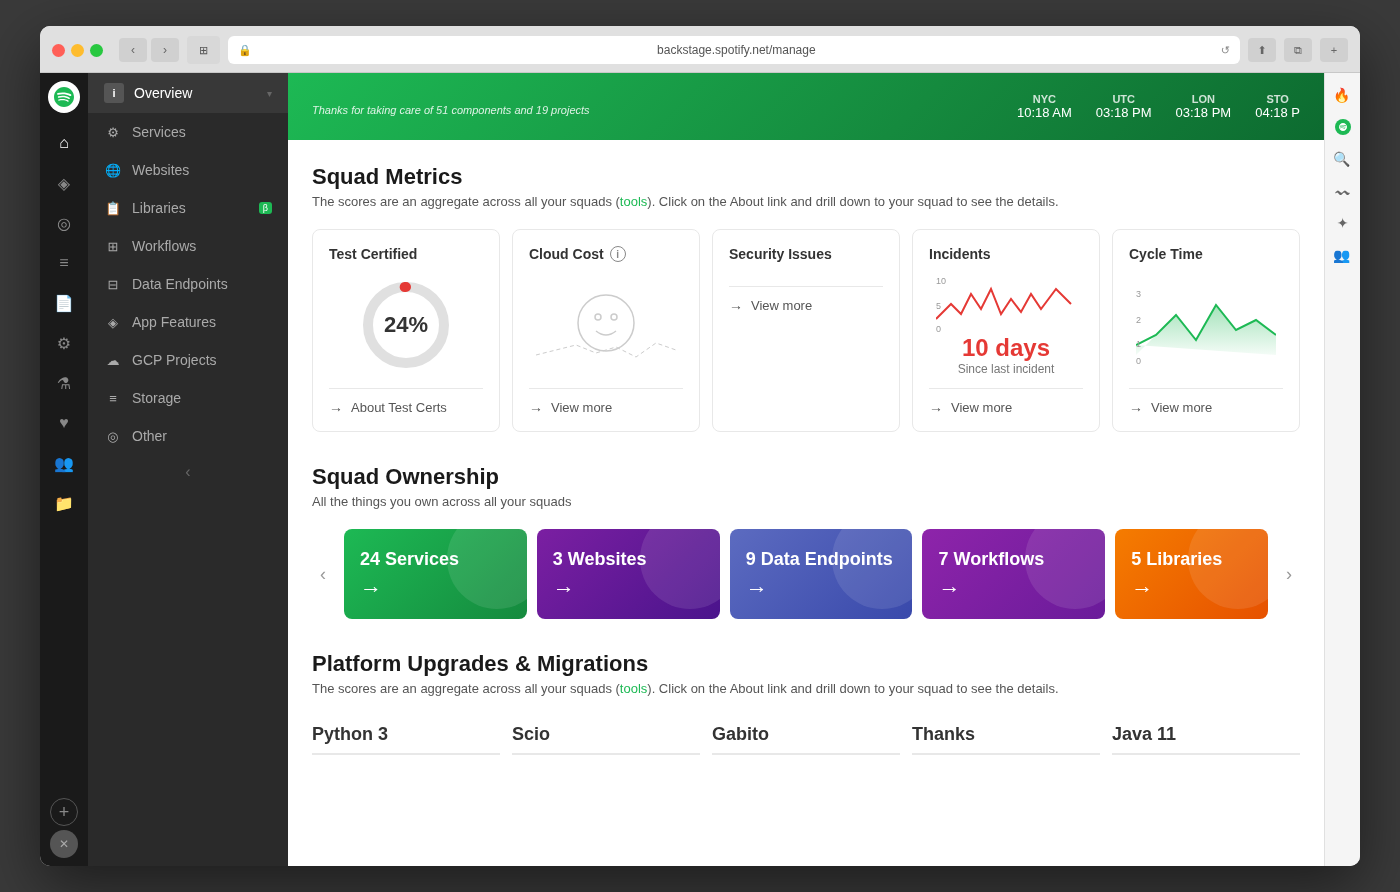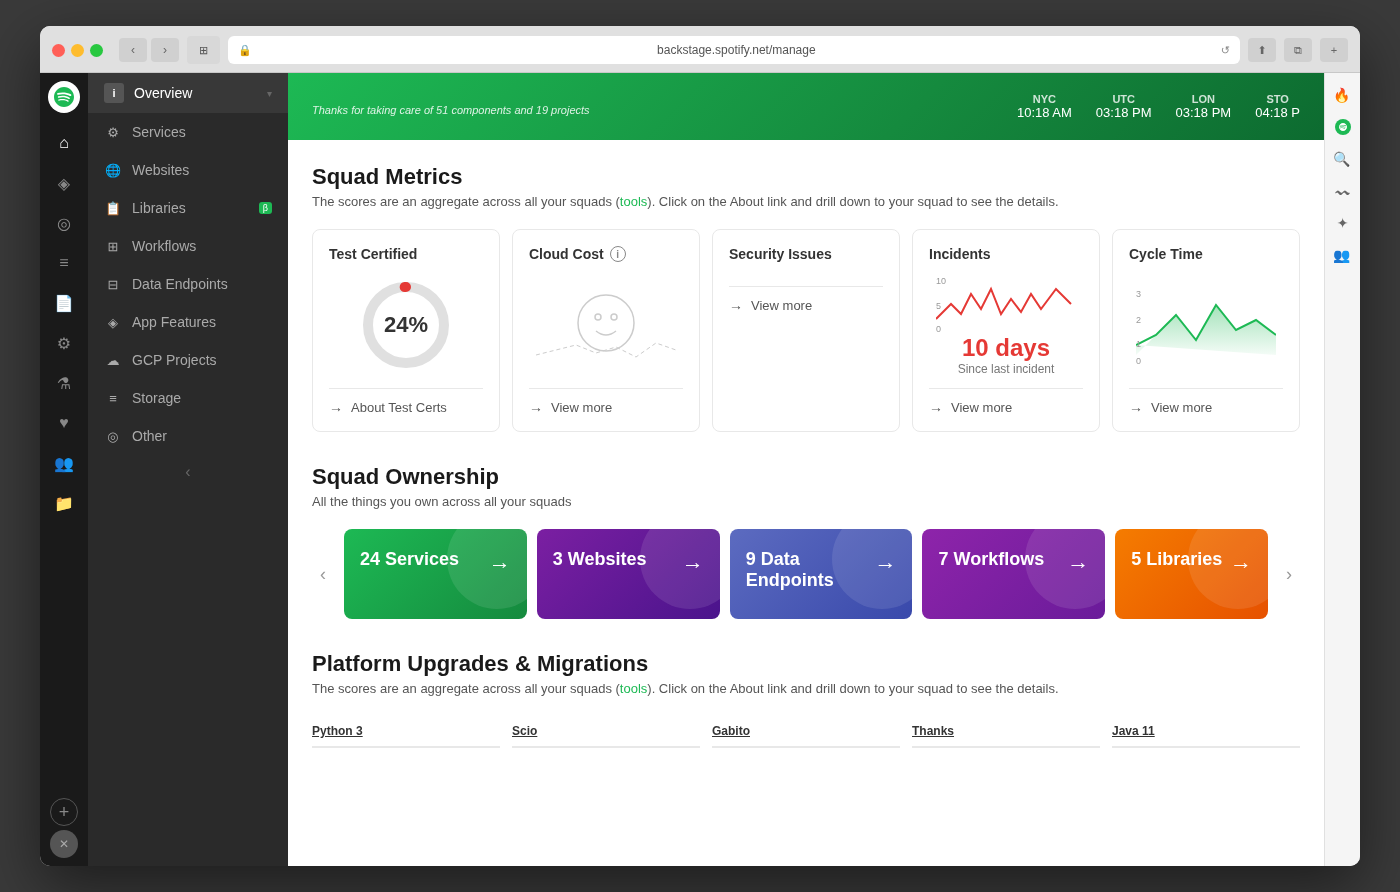--- a/index.html
+++ b/index.html
@@ -148,21 +148,21 @@
     .metric-days-label { font-size: 12px; color: #777; text-align: center; }
 
     
     .ownership-section { margin-bottom: 32px; }
     .ownership-cards { display: flex; gap: 10px; align-items: center; }
     .ownership-card {
       flex: 1;
       border-radius: 8px;
       padding: 20px 16px;
       display: flex;
-      flex-direction: row;
+      flex-direction: column;
       justify-content: space-between;
       min-height: 90px;
       cursor: pointer;
       position: relative;
       overflow: hidden;
     }
     .ownership-card-title { font-size: 18px; font-weight: 700; color: white; position: relative; z-index: 1; }
     .ownership-card-arrow { font-size: 22px; color: white; position: relative; z-index: 1; }
     .ownership-card::before {
       content: '';
@@ -177,21 +177,21 @@
     .card-services { background: linear-gradient(135deg, #1db954, #158a3e); }
     .card-websites { background: linear-gradient(135deg, #7b1fa2, #4a148c); }
     .card-data { background: linear-gradient(135deg, #5c6bc0, #3949ab); }
     .card-workflows { background: linear-gradient(135deg, #8e24aa, #6a1b9a); }
     .card-libraries { background: linear-gradient(135deg, #f57c00, #e65100); }
     .scroll-arrow { font-size: 18px; color: #999; cursor: pointer; padding: 8px; }
 
     
     .platform-section {}
     .platform-table-header { display: grid; grid-template-columns: repeat(5, 1fr); gap: 12px; }
-    .platform-col-header { font-size: 12px; font-weight: 600; color: #333; padding: 8px 0; border-bottom: 2px solid #e8e8e8; text-decoration: underline; }
+    .platform-col-header { font-size: 18px; font-weight: 600; color: #333; padding: 8px 0; border-bottom: 2px solid #e8e8e8; }
 
     
     .right-sidebar {
       width: 36px;
       background: #f5f5f5;
       border-left: 1px solid #e0e0e0;
       display: flex;
       flex-direction: column;
       align-items: center;
       padding: 8px 0;

